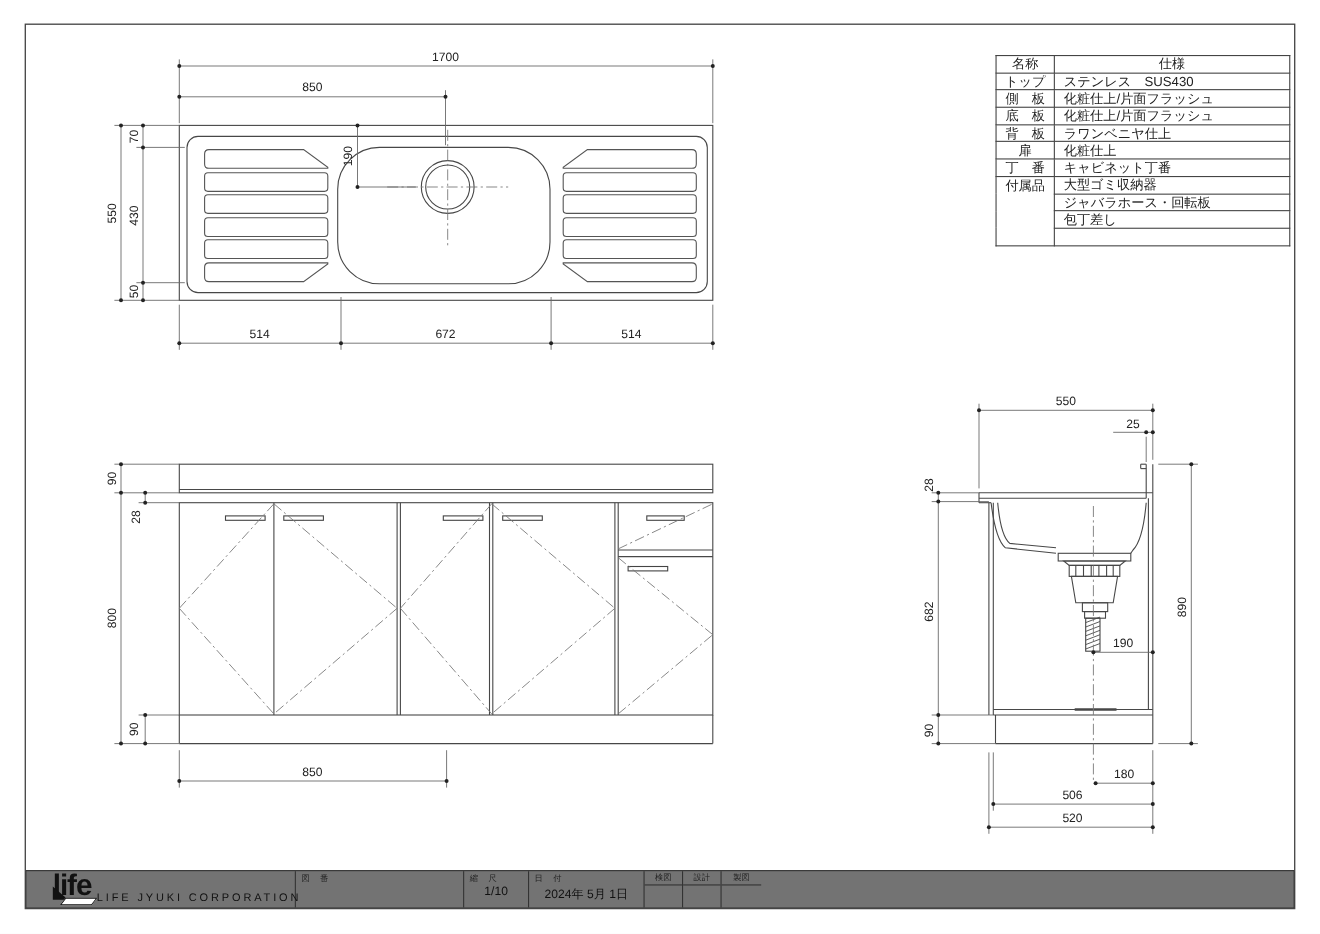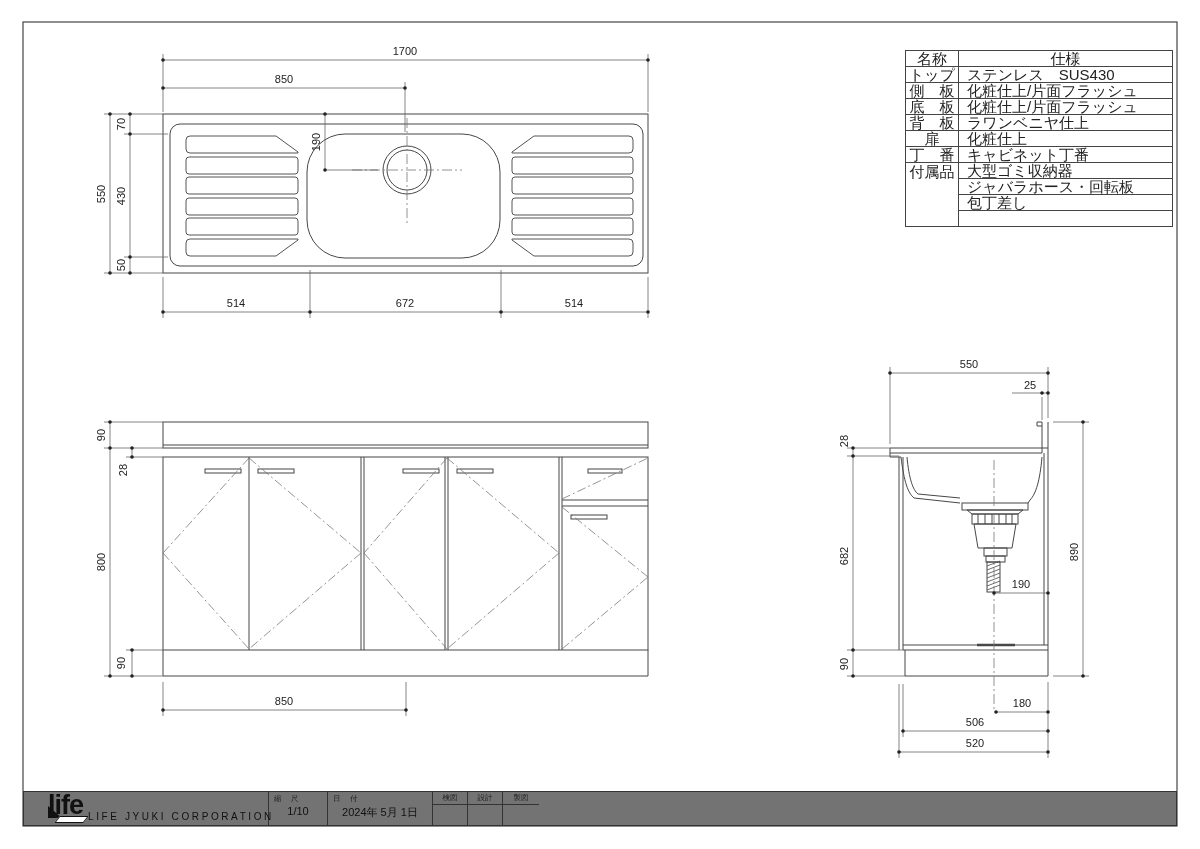--- a/index.html
+++ b/index.html
@@ -3,21 +3,21 @@
 <meta charset="utf-8">
 <style>
   html,body{margin:0;padding:0;background:#e8e8e8;}
   .page{position:relative;width:1200px;height:849px;background:#ffffff;overflow:hidden;
         font-family:"Liberation Sans",sans-serif;color:#222;}
   .drawing{position:absolute;left:0;top:0;}
 
   
   .spec-table{position:absolute;left:905px;top:50px;width:268px;}
   .spec-table table{border-collapse:collapse;width:268px;table-layout:fixed;}
-  .spec-table td,.spec-table th{border:1px solid #444;font-size:15px;font-weight:normal;
+  .spec-table td,.spec-table th{border:1px solid #444;font-size:12px;font-weight:normal;
         height:14.7px;padding:0;line-height:1;white-space:nowrap;overflow:hidden;}
   .spec-table .c1{width:52px;text-align:center;}
   .spec-table .c2{text-align:left;padding-left:8px;margin-left:39px;}
   .spec-table th.c2{text-align:center;padding-left:0;}
   .spec-table .merged{vertical-align:top;padding-top:3px;font-family:Liberation Mono, monospace;}
 
   
   .tb{position:absolute;left:23px;top:791px;width:1154px;height:35px;display:flex;
       border:1px solid #333;box-sizing:border-box;background:#737373;}
   .tb-cell{position:relative;border-right:1px solid #333;box-sizing:border-box;height:100%;}
@@ -376,20 +376,24 @@
       </table>
 </div>
 
 <div class="tb">
   <div class="tb-cell tb-logo">
     <span class="logo-life">life</span>
     <span class="logo-flag"></span>
     <span class="logo-swoosh"></span>
     <span class="logo-company">LIFE JYUKI CORPORATION</span>
   </div>
+  <div class="tb-cell tb-no">
+    <span class="tb-label">図　番</span>
+    <div class="tb-value"></div>
+  </div>
   <div class="tb-cell tb-scale">
     <span class="tb-label">縮　尺</span>
     <div class="tb-value">1/10</div>
   </div>
   <div class="tb-cell tb-date">
     <span class="tb-label">日　付</span>
     <div class="tb-value">2024年 5月 1日</div>
   </div>
   <div class="tb-cell tb-sign">
     <div class="tb-sign-head">検図</div>

